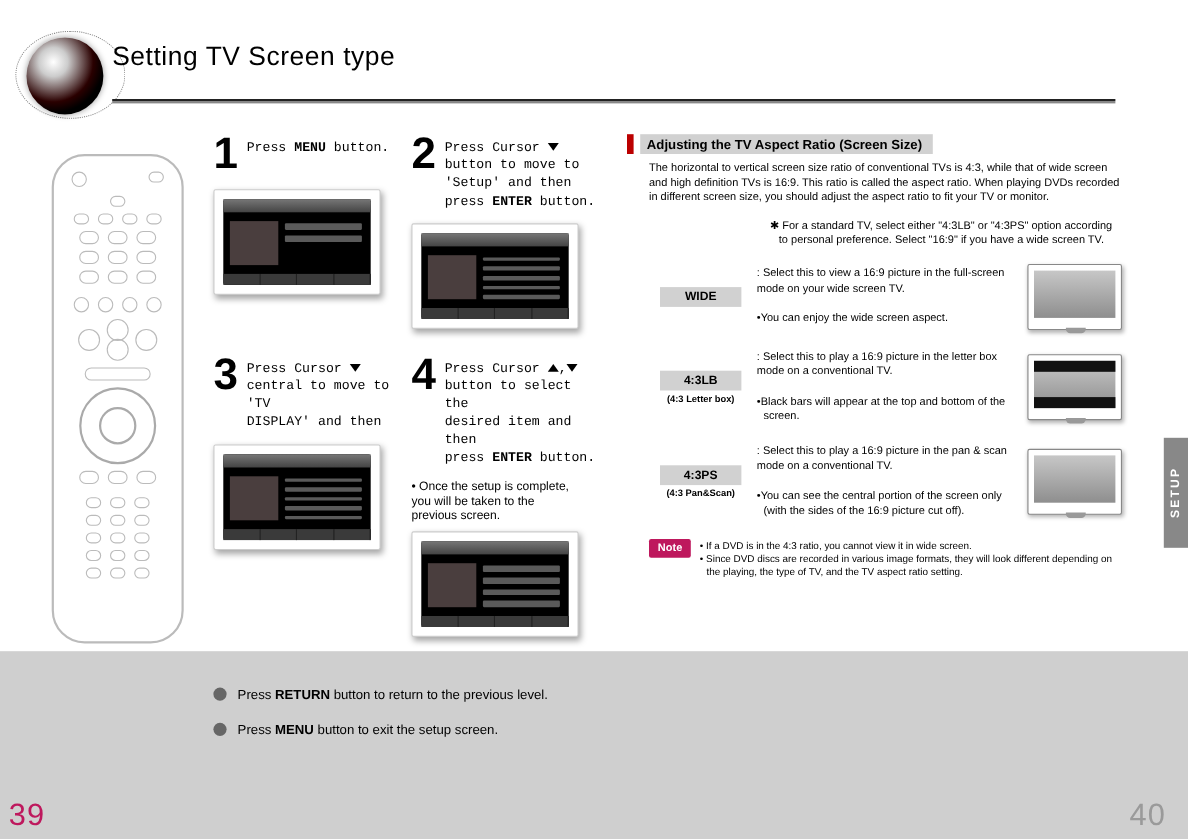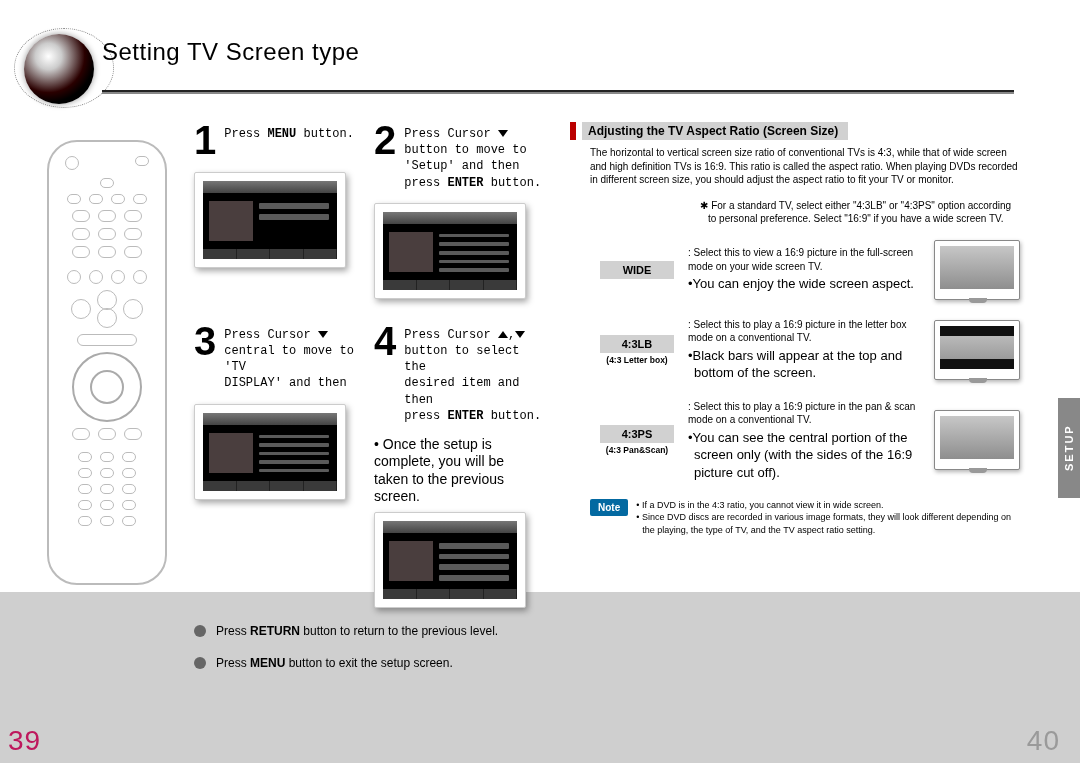--- a/index.html
+++ b/index.html
@@ -38,43 +38,43 @@
   .step-col { width: 170px; }
   .screenshot { width: 152px; height: 96px; background: #fff; border: 1px solid #ccc; border-radius: 2px;
                 box-shadow: 2px 3px 6px rgba(0,0,0,.35); position: relative; overflow:hidden; margin-top:6px; }
   .screenshot .inner { position:absolute; inset:8px; background:#000; border-radius:2px; }
   .screenshot .bar { position:absolute; left:0; right:0; top:0; height:12px; background:linear-gradient(#777,#444); }
   .screenshot .panel { position:absolute; left:6px; top:20px; width:44px; bottom:18px; background:#4a3e3e; }
   .screenshot .lines { position:absolute; left:56px; top:22px; right:8px; bottom:18px; display:flex; flex-direction:column; gap:5px; }
   .screenshot .lines span { height:6px; background:#5a5a5a; border-radius:1px; }
   .screenshot .foot { position:absolute; left:0; right:0; bottom:0; height:10px; display:flex; }
   .screenshot .foot i { flex:1; border-right:1px solid #222; background:#3a3a3a; }
-  .minitext { font-size: 14px; line-height:1.25; color:#000; margin-top:4px; max-width:150px; }
+  .minitext { font-size: 11px; line-height:1.25; color:#000; margin-top:4px; max-width:150px; }
 
   .right-col { position: absolute; left: 570px; top: 122px; width: 450px; }
   .sect-bar { display:flex; align-items:center; gap:6px; margin-bottom:6px; }
   .sect-bar .lead { width:6px; height:18px; background:#b00; }
   .sect-title { font-weight:bold; background:#d1d1d1; padding:2px 10px 2px 6px; font-size:12px; }
   .intro { font-size: 10px; line-height:1.35; margin: 4px 0 12px 20px; }
   .star-note { font-size:10px; line-height:1.35; margin: 6px 0 14px 130px; text-indent:-8px; padding-left:8px; }
 
   .opt-row { display:flex; align-items:center; gap:14px; margin: 10px 0 18px 30px; }
   .opt-label { width: 74px; text-align:center; }
   .opt-label .band { background:#d1d1d1; font-weight:bold; padding:3px 0; font-size:11px; }
   .opt-label .sub { font-size:8.5px; font-weight:bold; margin-top:2px; }
   .opt-body { flex:1; font-size:10px; line-height:1.35; }
-  .opt-body .bullet { font-size:13px; margin-top:2px; text-indent:-6px; padding-left:6px; }
+  .opt-body .bullet { font-size:10px; margin-top:14px; text-indent:-6px; padding-left:6px; }
   .tv { width: 86px; height: 60px; border:1px solid #888; border-radius:2px; background:#fff; box-shadow:1px 2px 4px rgba(0,0,0,.3); position:relative; flex:0 0 auto; }
   .tv .screen { position:absolute; inset:5px 5px 10px 5px; background:linear-gradient(#c7c7c7,#8e8e8e); }
   .tv .base { position:absolute; left:34px; bottom:-4px; width:18px; height:5px; background:#999; border-radius:0 0 4px 4px; }
   .tv.lb .screen::before, .tv.lb .screen::after { content:""; position:absolute; left:0; right:0; height:10px; background:#111; }
   .tv.lb .screen::before{ top:0 } .tv.lb .screen::after{ bottom:0 }
 
   .notebox { display:flex; align-items:flex-start; gap:8px; margin: 8px 0 0 20px; }
-  .note-tag { background:#0369a1; color:#fff; font-size:10px; font-weight:bold; padding:3px 8px; border-radius:2px; }
+  .note-tag { background:#be185d; color:#fff; font-size:10px; font-weight:bold; padding:3px 8px; border-radius:2px; }
   .note-body { font-size:9px; line-height:1.35; }
   .note-body .li { text-indent:-6px; padding-left:6px; }
 
   .side-tab { position:absolute; right:0; top:398px; width:22px; height:100px; background:#888; color:#fff;
               writing-mode:vertical-rl; transform:rotate(180deg); font-size:11px; font-weight:bold; letter-spacing:2px;
               text-align:center; display:flex; align-items:center; justify-content:center; }
 
   .foot-bullets { position:absolute; left:194px; top:624px; width:400px; }
   .fb { display:flex; align-items:center; gap:10px; margin-bottom:18px; font-size:12px; }
   .fb .dot { width:12px; height:12px; border-radius:50%; background:#666; flex:0 0 auto; }

